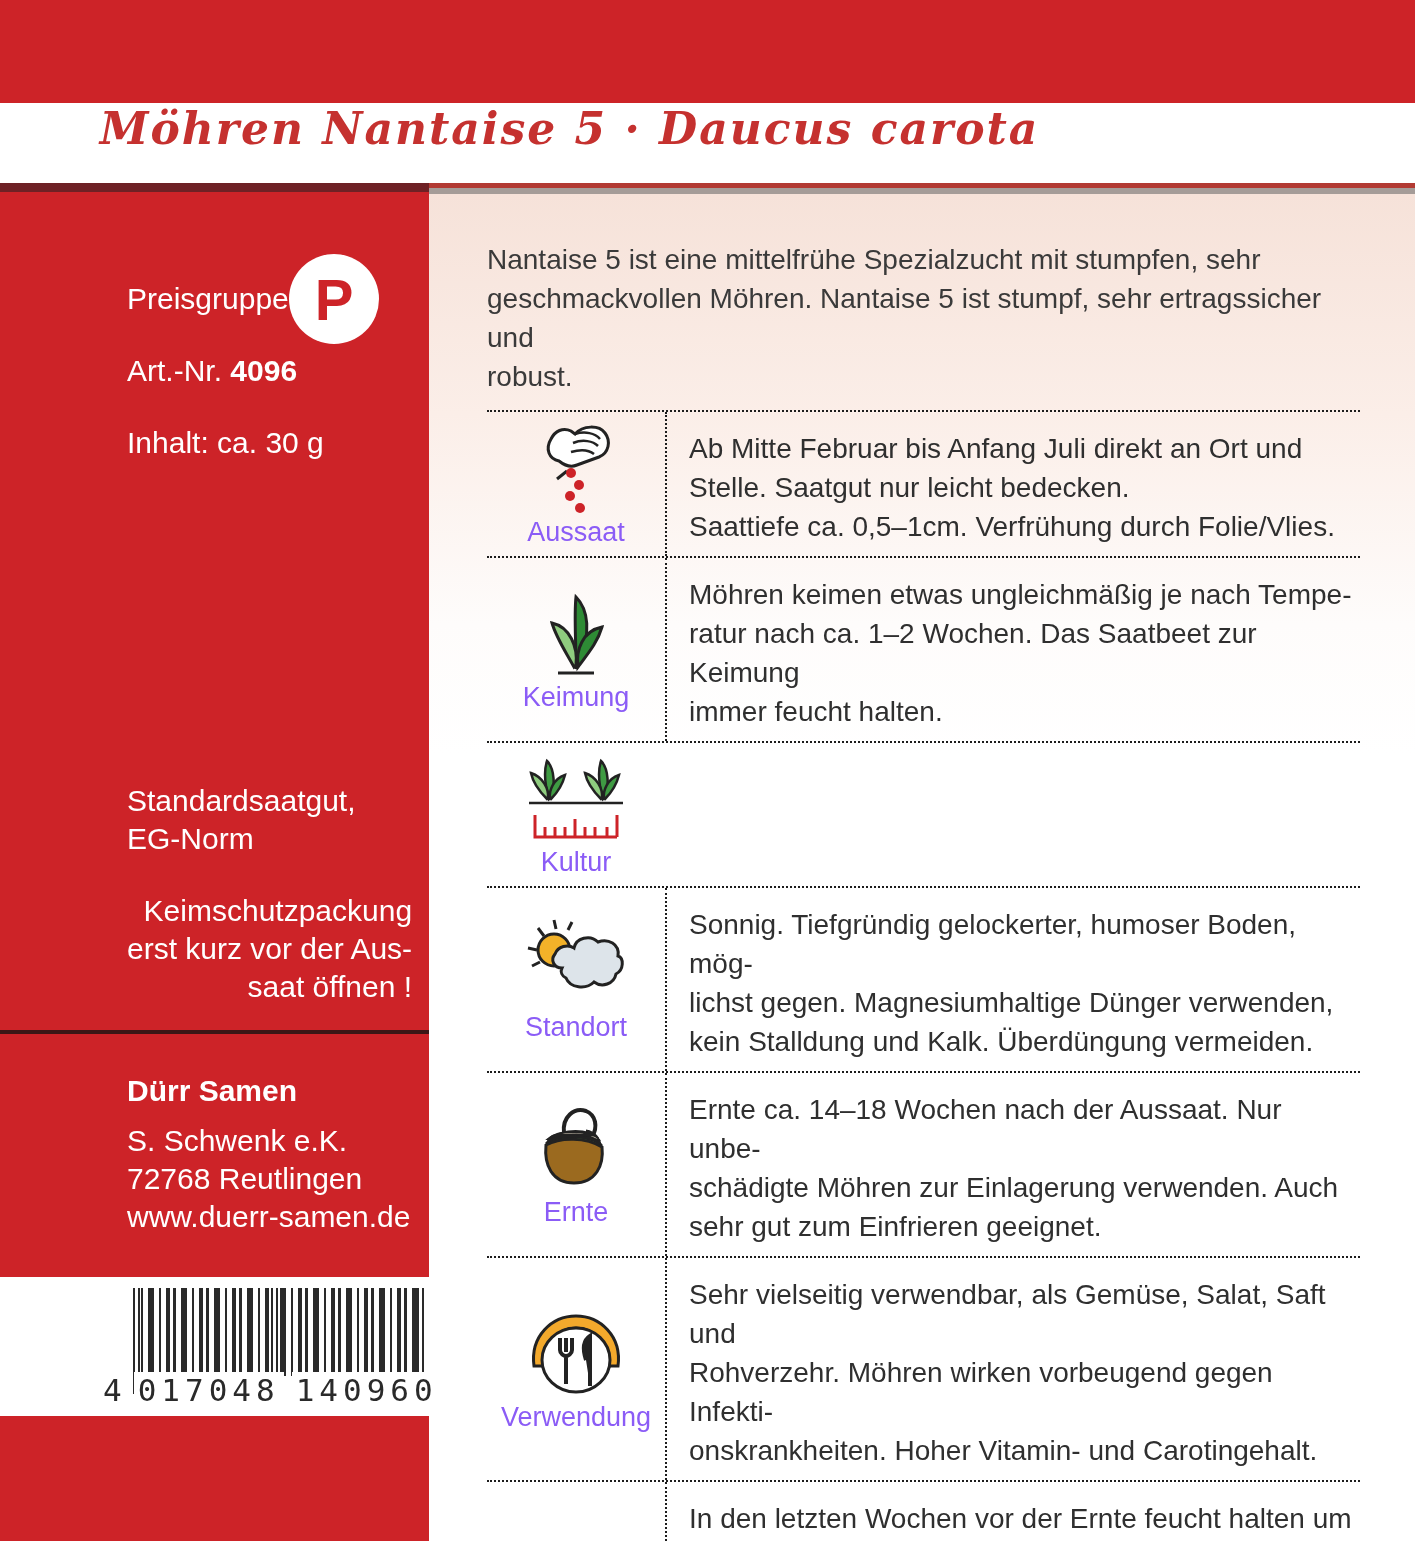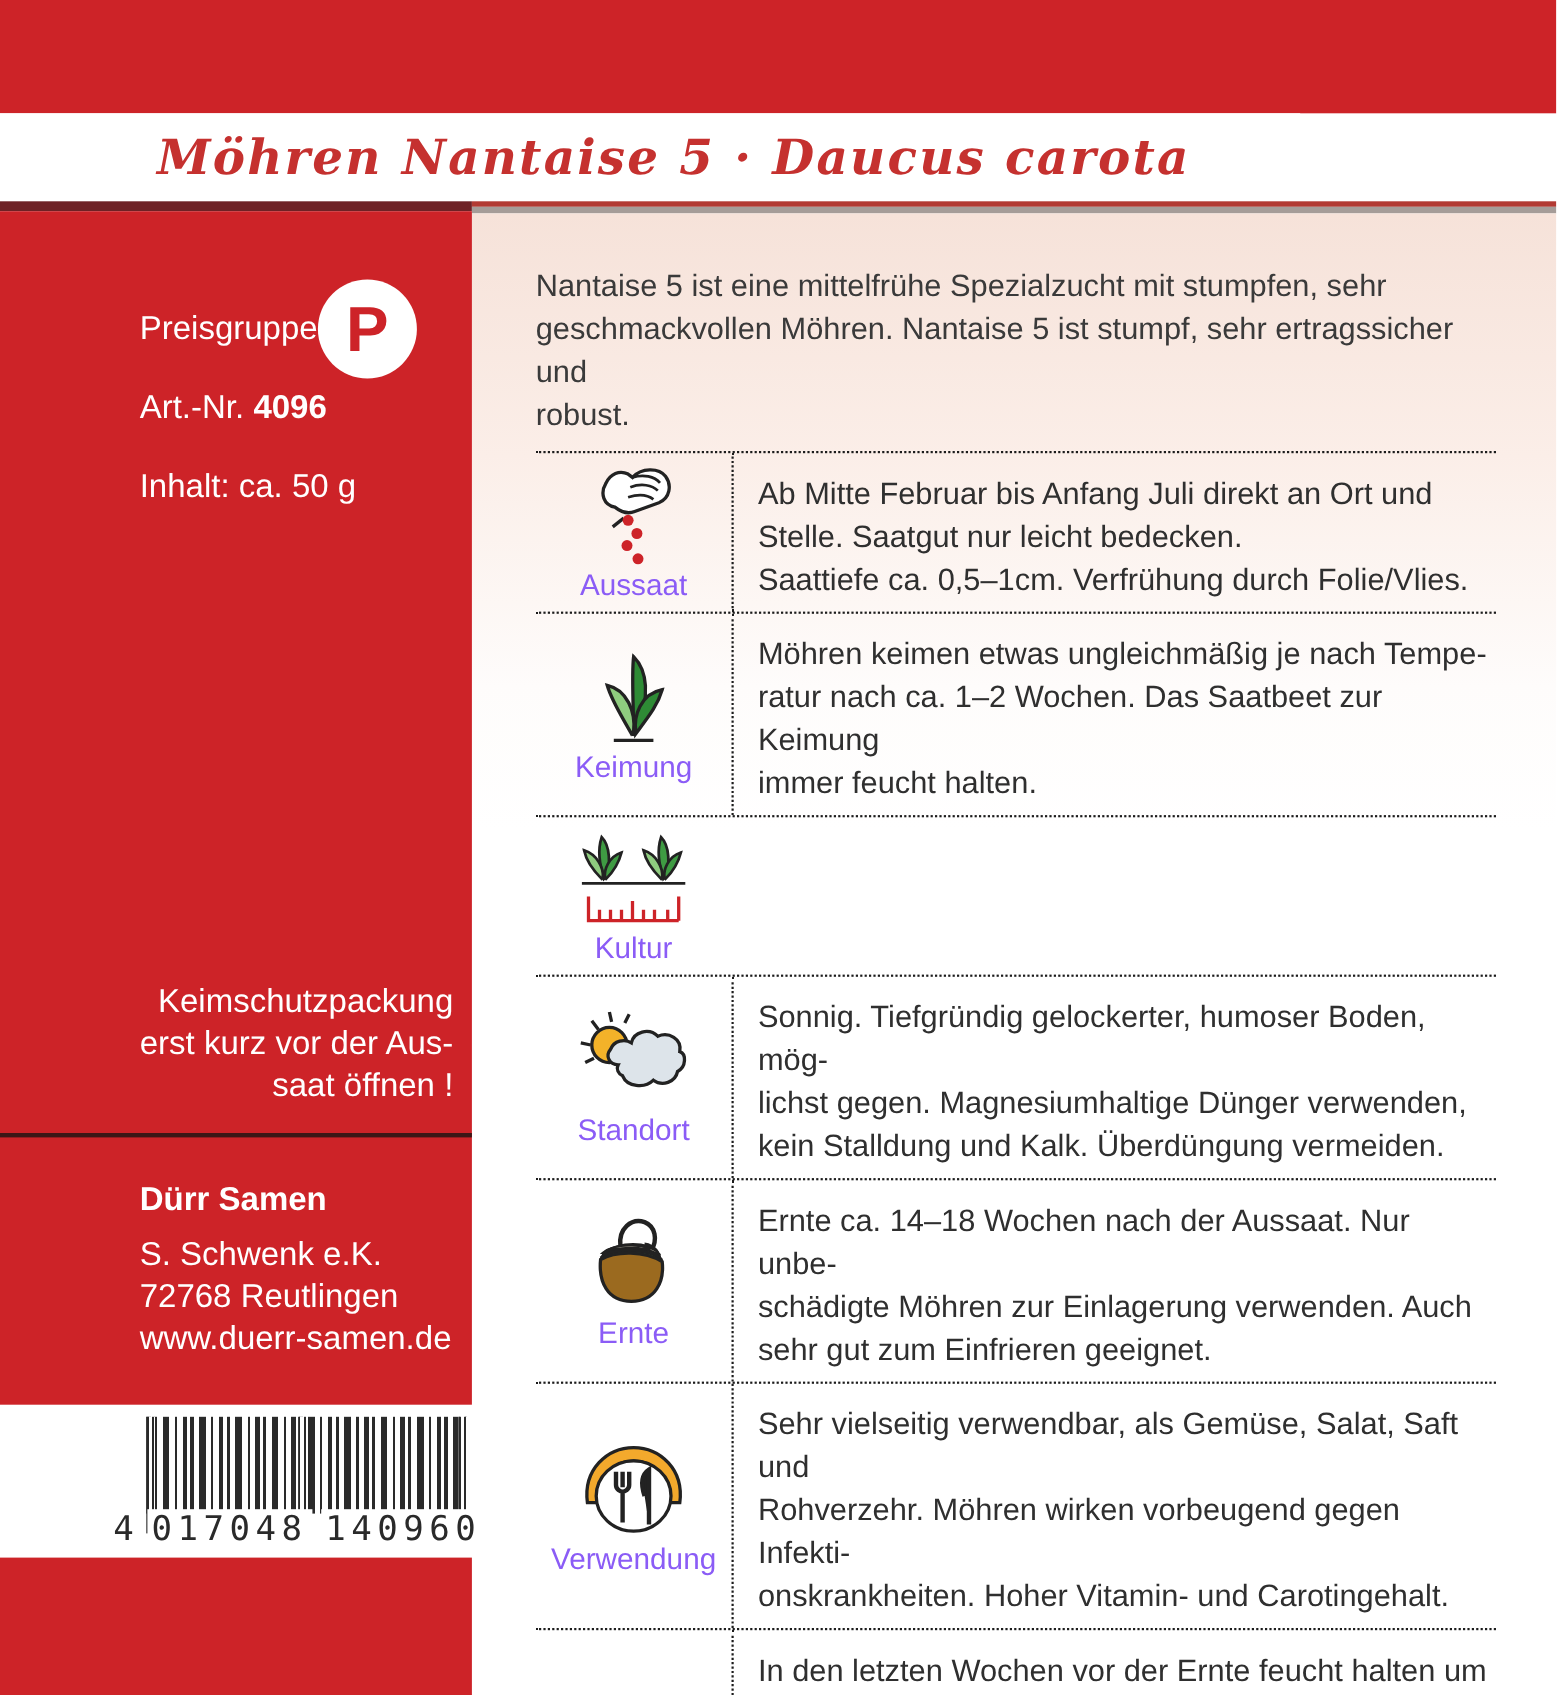--- a/index.html
+++ b/index.html
@@ -1,21 +1,21 @@
 <!DOCTYPE html>
 <html><head>
 <meta charset="utf-8">
 <style>
   html,body{margin:0;padding:0;background:#fff;}
   .page{position:relative;width:1415px;height:1541px;background:#ffffff;overflow:hidden;
         font-family:"Liberation Sans",sans-serif;color:#333;}
   
   .topbar{position:absolute;left:0;top:0;width:1415px;height:103px;background:#cd2328;}
   .titleband{position:absolute;left:0;top:103px;width:1139px;height:80px;background:#ffffff;
-             display:flex;align-items:center;justify-content:center;padding-left:43px;}
+             display:flex;justify-content:center;}
   .title{font-family:"DejaVu Serif",serif;font-style:italic;font-weight:bold;
          font-size:44px;color:#c5312f;letter-spacing:2px;}
   .rule-left{position:absolute;left:0;top:183px;width:429px;height:9px;background:#6e2125;}
   .rule-right-red{position:absolute;left:429px;top:183px;width:986px;height:5px;background:#b23a33;}
   .rule-right-gray{position:absolute;left:429px;top:188px;width:986px;height:6px;background:#a59c98;}
   
   .content-bg{position:absolute;left:429px;top:194px;width:986px;height:1347px;
               background:linear-gradient(#f6e2d9 0px,#fbeee8 220px,#fefcfb 430px,#ffffff 560px);}
   .description{position:absolute;left:487px;top:240px;width:880px;font-size:28px;line-height:39px;
                color:#3a3a3a;white-space:pre-line;}
@@ -73,21 +73,23 @@
   <div class="description">Nantaise 5 ist eine mittelfrühe Spezialzucht mit stumpfen, sehr
 geschmackvollen Möhren. Nantaise 5 ist stumpf, sehr ertragssicher und
 robust.</div>
 
   <div class="sidebar">
     <div class="sb-text" style="top:88px;">Preisgruppe</div>
     <div class="pg-circle">
       <span class="pg-letter">P</span>
     </div>
     <div class="sb-text" style="top:160px;"><span>Art.-Nr. </span><span class="bold">4096</span></div>
-    <div class="sb-text" style="top:232px;">Inhalt: ca. 50 g</div>
+    <div class="sb-text" style="top:232px;">Inhalt: ca. 30 g</div>
+    <div class="sb-text" style="top:590px;">Standardsaatgut,
+EG-Norm</div>
     <div class="sb-text" style="top:700px;text-align:right;">Keimschutzpackung
 erst kurz vor der Aus-
 saat öffnen !</div>
     <div class="sb-divider"></div>
     <div class="sb-text company-name" style="top:880px;">Dürr Samen</div>
     <div class="sb-text" style="top:930px;">S. Schwenk e.K.
 72768 Reutlingen
 www.duerr-samen.de</div>
   </div>
 

